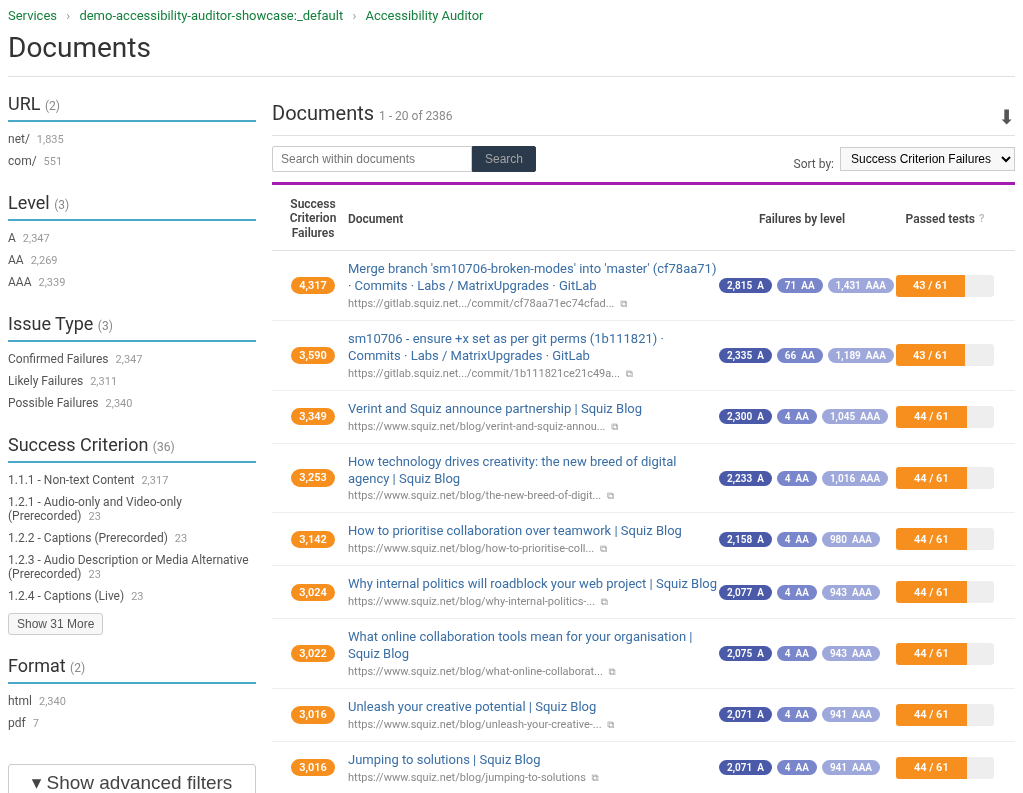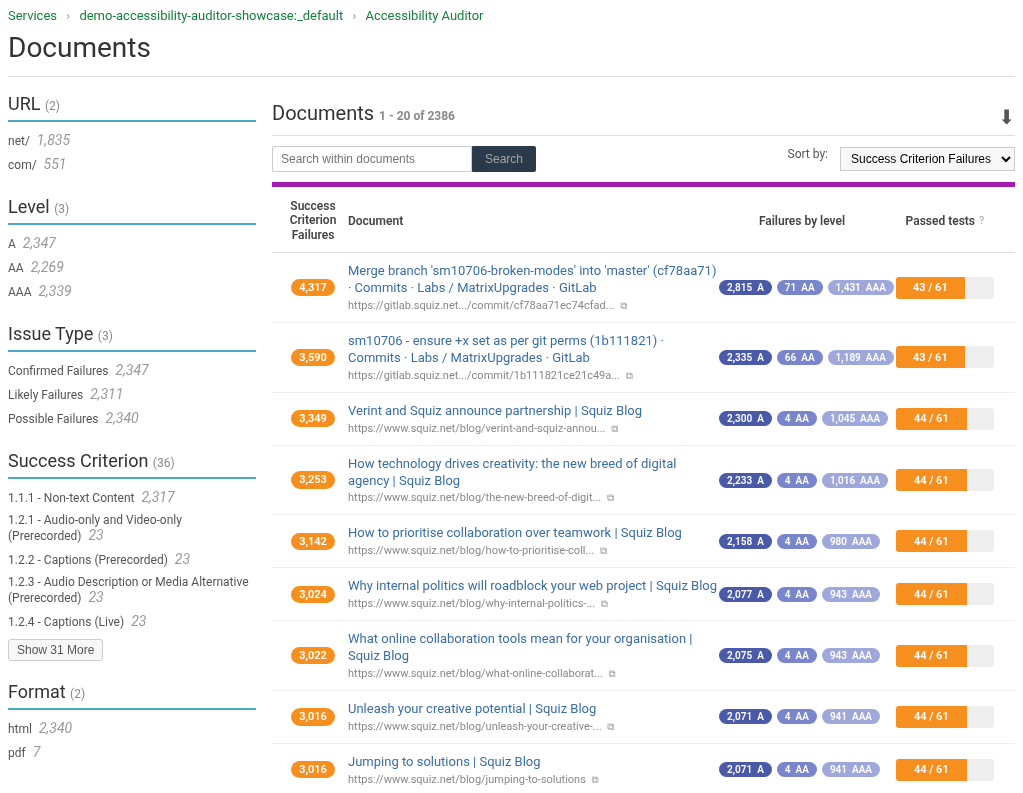--- a/index.html
+++ b/index.html
@@ -12,32 +12,32 @@
 .divider { border: 0; border-top: 1px solid #e0e0e0; margin: 8px 0 16px; }
 .layout { display: flex; gap: 16px; align-items: flex-start; }
 .sidebar { width: 248px; flex-shrink: 0; }
 .main { flex: 1; min-width: 0; }
 
 .facet-block { margin-bottom: 20px; }
 .facet-header { font-size: 18px; font-weight: 400; color: #333; padding-bottom: 6px; border-bottom: 2px solid #4aa8c8; }
 .facet-header .count { font-size: 12px; color: #888; font-weight: 400; }
 .facet-list { list-style: none; padding-top: 6px; }
 .facet-list li { padding: 4px 0; font-size: 12px; color: #555; cursor: pointer; }
-.facet-list li .cnt { color: #999; margin-left: 4px; font-size: 14px; font-style: italic; }
+.facet-list li .cnt { color: #999; margin-left: 4px; font-size: 11px; }
 .show-more { border: 1px solid #ccc; background: #f7f7f7; padding: 3px 8px; font-size: 12px; color: #555; cursor: pointer; border-radius: 3px; margin-top: 6px; }
 .adv-filter { border: 1px solid #ccc; background: #fff; padding: 6px; font-size: 19px; color: #444; width: 100%; text-align: center; cursor: pointer; border-radius: 3px; margin-top: 10px; }
 
 .panel-header { font-size: 20px; font-weight: 400; color: #333; padding: 8px 0 10px; border-bottom: 1px solid #e0e0e0; position: relative; }
-.panel-header .range { font-size: 12px; color: #888; font-weight: 700; }
+.panel-header .range { font-size: 12px; color: #888; font-weight: 400; }
 .download-ic { position: absolute; right: 0; top: 12px; color: #555; cursor: pointer; }
 
-.search-row { display: flex; align-items: center; padding: 10px 0; border-bottom: 5px solid #a21caf; }
+.search-row { display: flex; align-items: center; padding: 10px 0; border-bottom: 3px solid #a21caf; }
 .search-input { border: 1px solid #ccc; padding: 5px 8px; font-size: 12px; width: 200px; color: #333; border-radius: 2px 0 0 2px; }
 .search-btn { background: #2b3a4a; color: #a3a3a3; border: 1px solid #2b3a4a; padding: 5px 12px; font-size: 12px; cursor: pointer; border-radius: 0 2px 2px 0; }
-.sort-wrap { margin-left: auto; display: flex; align-items: flex-start; gap: 12px; font-size: 12px; color: #555; }
+.sort-wrap { margin-left: auto; display: flex; align-items: flex-end; gap: 6px; font-size: 12px; color: #555; }
 .sort-select { border: 1px solid #ccc; padding: 3px 6px; font-size: 12px; background: #f8f8f8; }
 
 .table-head { display: flex; align-items: center; padding: 12px 10px 10px; font-size: 12px; font-weight: 600; color: #444; border-bottom: 1px solid #e0e0e0; }
 .col-scf { width: 62px; text-align: center; line-height: 1.2; }
 .col-doc { flex: 1; padding-left: 4px; }
 .col-fail { width: 166px; text-align: center; }
 .col-pass { width: 120px; text-align: center; display: flex; align-items: center; justify-content: center; gap: 4px; }
 .help-ic { color: #bbb; font-size: 11px; }
 
 .doc-row { display: flex; align-items: center; padding: 10px; border-bottom: 1px solid #eee; font-size: 12px; }

